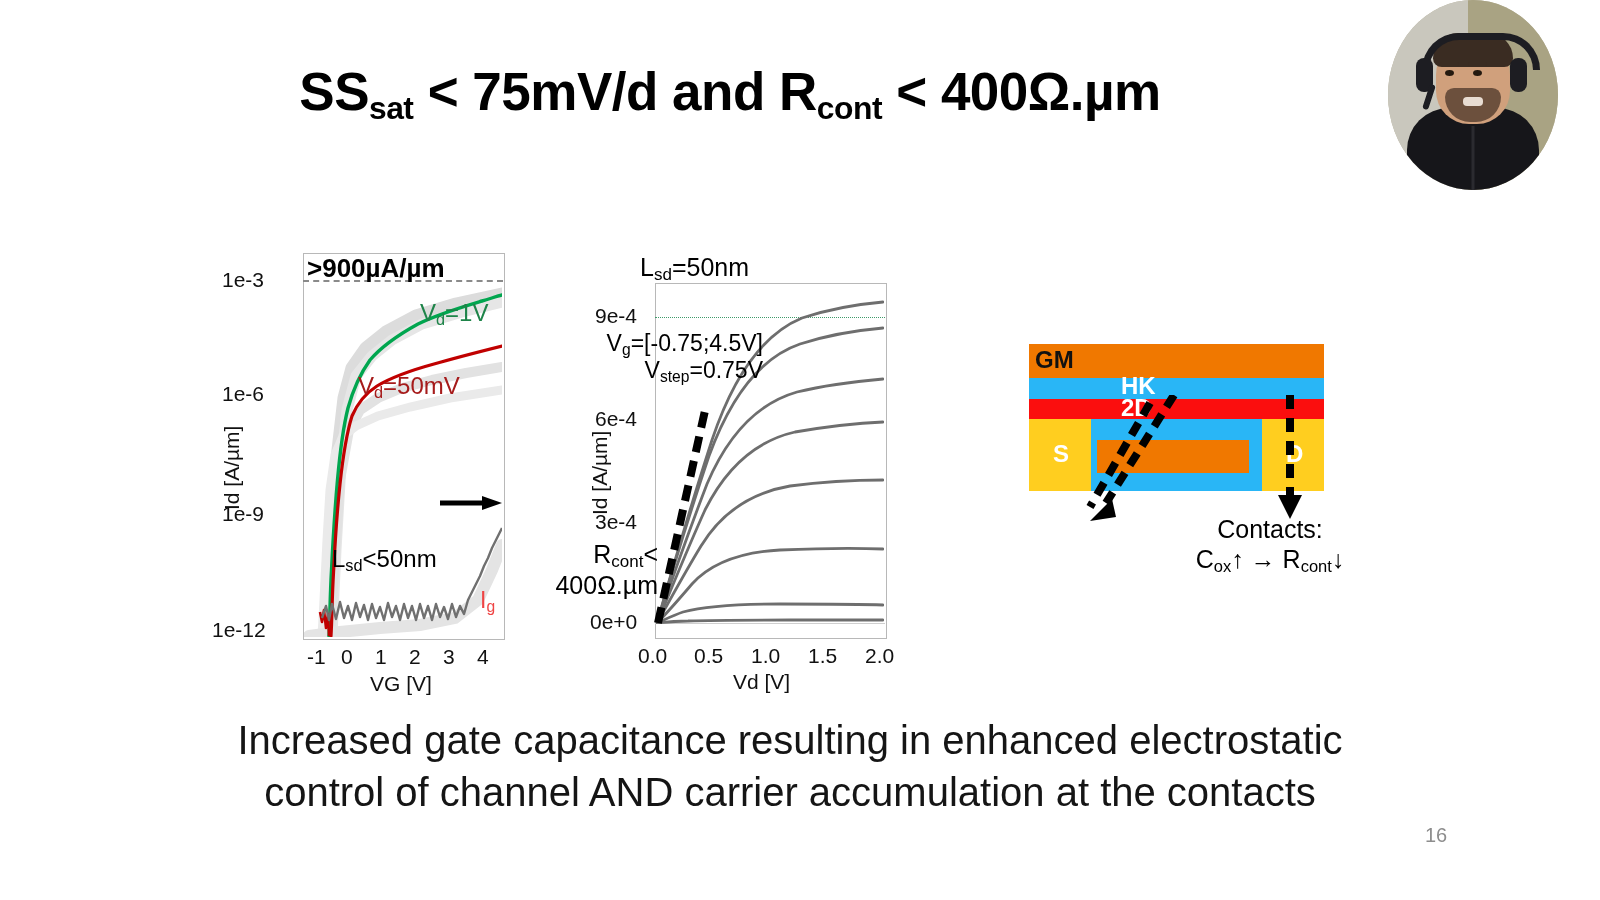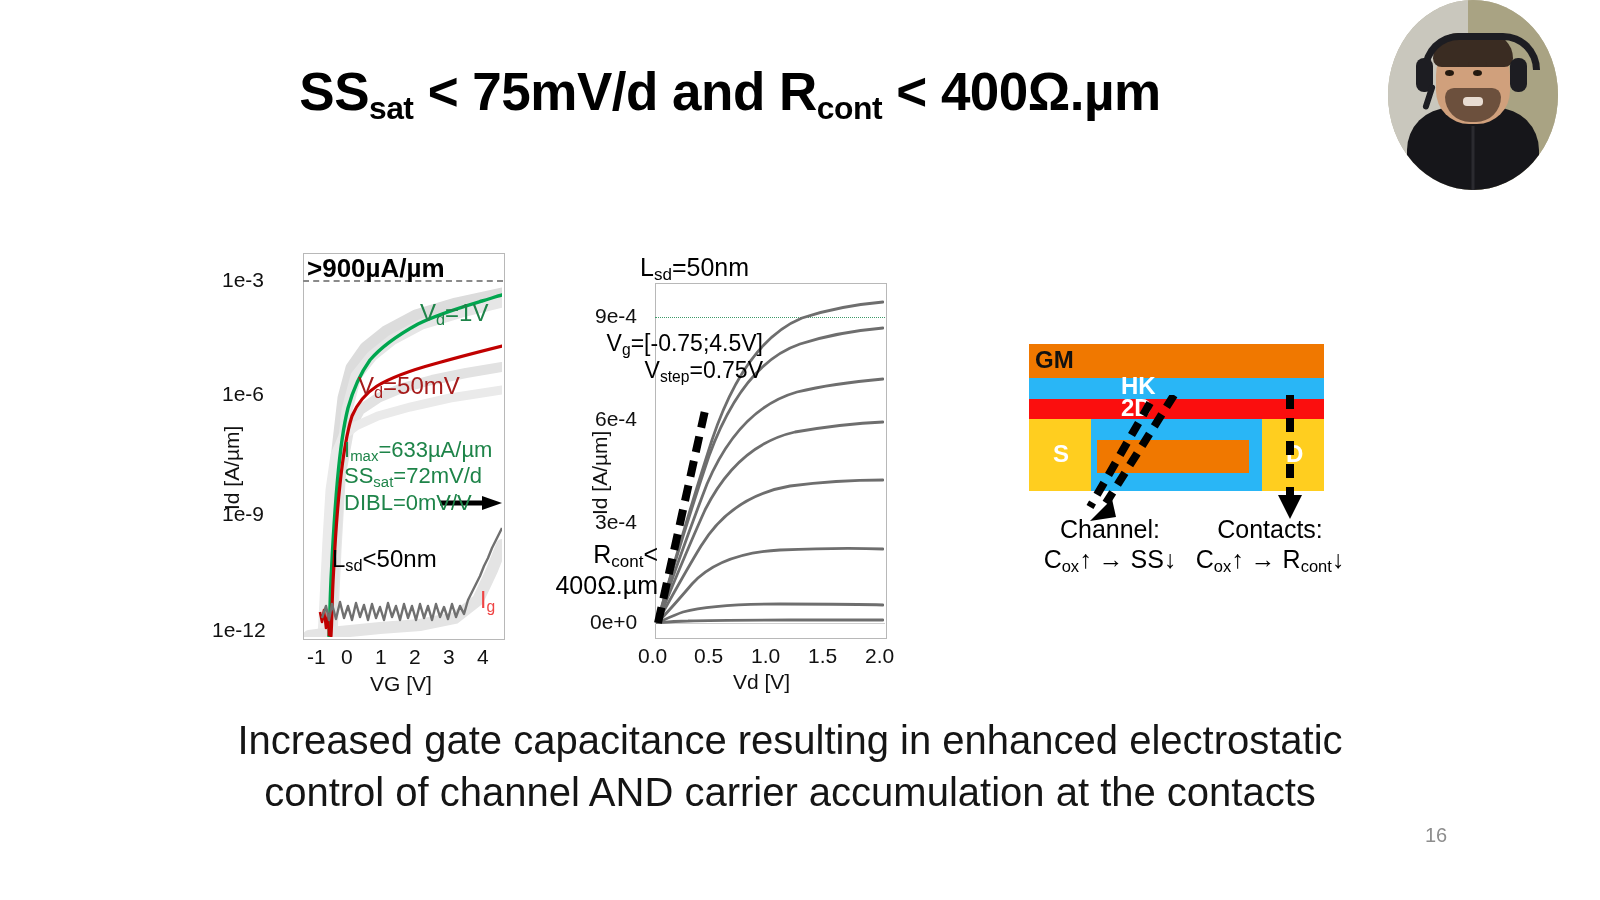--- a/index.html
+++ b/index.html
@@ -196,25 +196,20 @@
     </svg>
 
     <div class="annot c1-green" style="left:210px;top:60px;font-size:24px;">
       <span>V</span><sub>d</sub><span>=1V</span>
     </div>
 
     <div class="annot c1-red" style="left:148px;top:133px;font-size:24px;">
       <span>V</span><sub>d</sub><span>=50mV</span>
     </div>
 
-    <div class="annot c1-green" style="left:134px;top:198px;font-size:22px;">
-      <div><span>I</span><sub>max</sub><span>=633µA/µm</span></div>
-      <div><span>SS</span><sub>sat</sub><span>=72mV/d</span></div>
-      <div>DIBL=0mV/V</div>
-    </div>
 
     <div class="annot" style="left:122px;top:306px;font-size:24px;color:#000;">
       <span>L</span><sub>sd</sub><span>&lt;50nm</span>
     </div>
 
     <div class="annot" style="left:270px;top:348px;font-size:23px;color:#ef4444;">
       <span>I</span><sub>g</sub>
     </div>
   </div>
 
@@ -288,24 +283,20 @@
   </div>
 
   <svg style="position:absolute;left:1020px;top:395px;width:330px;height:135px;">
     <path d="M154,0 L86,108" stroke="#000" stroke-width="8" stroke-dasharray="14 9" fill="none"></path>
     <polygon points="92,104 70,126 96,122" fill="#000"></polygon>
     <path d="M130,8 L70,112" stroke="#000" stroke-width="8" stroke-dasharray="14 9" fill="none"></path>
     <path d="M270,0 L270,104" stroke="#000" stroke-width="8" stroke-dasharray="14 9" fill="none"></path>
     <polygon points="258,100 282,100 270,124" fill="#000"></polygon>
   </svg>
 
-  <div class="caption-dev" style="left:1035px;top:515px;text-align:center;width:150px;">
-    <div>Channel:</div>
-    <div><span>C</span><sub>ox</sub><span>↑ → SS↓</span></div>
-  </div>
 
   <div class="caption-dev" style="left:1180px;top:515px;text-align:center;width:180px;">
     <div>Contacts:</div>
     <div><span>C</span><sub>ox</sub><span>↑ → R</span><sub>cont</sub><span>↓</span></div>
   </div>
 
   <div class="bottom-cap">
     <div>Increased gate capacitance resulting in enhanced electrostatic</div>
     <div>control of channel AND carrier accumulation at the contacts</div>
   </div>

